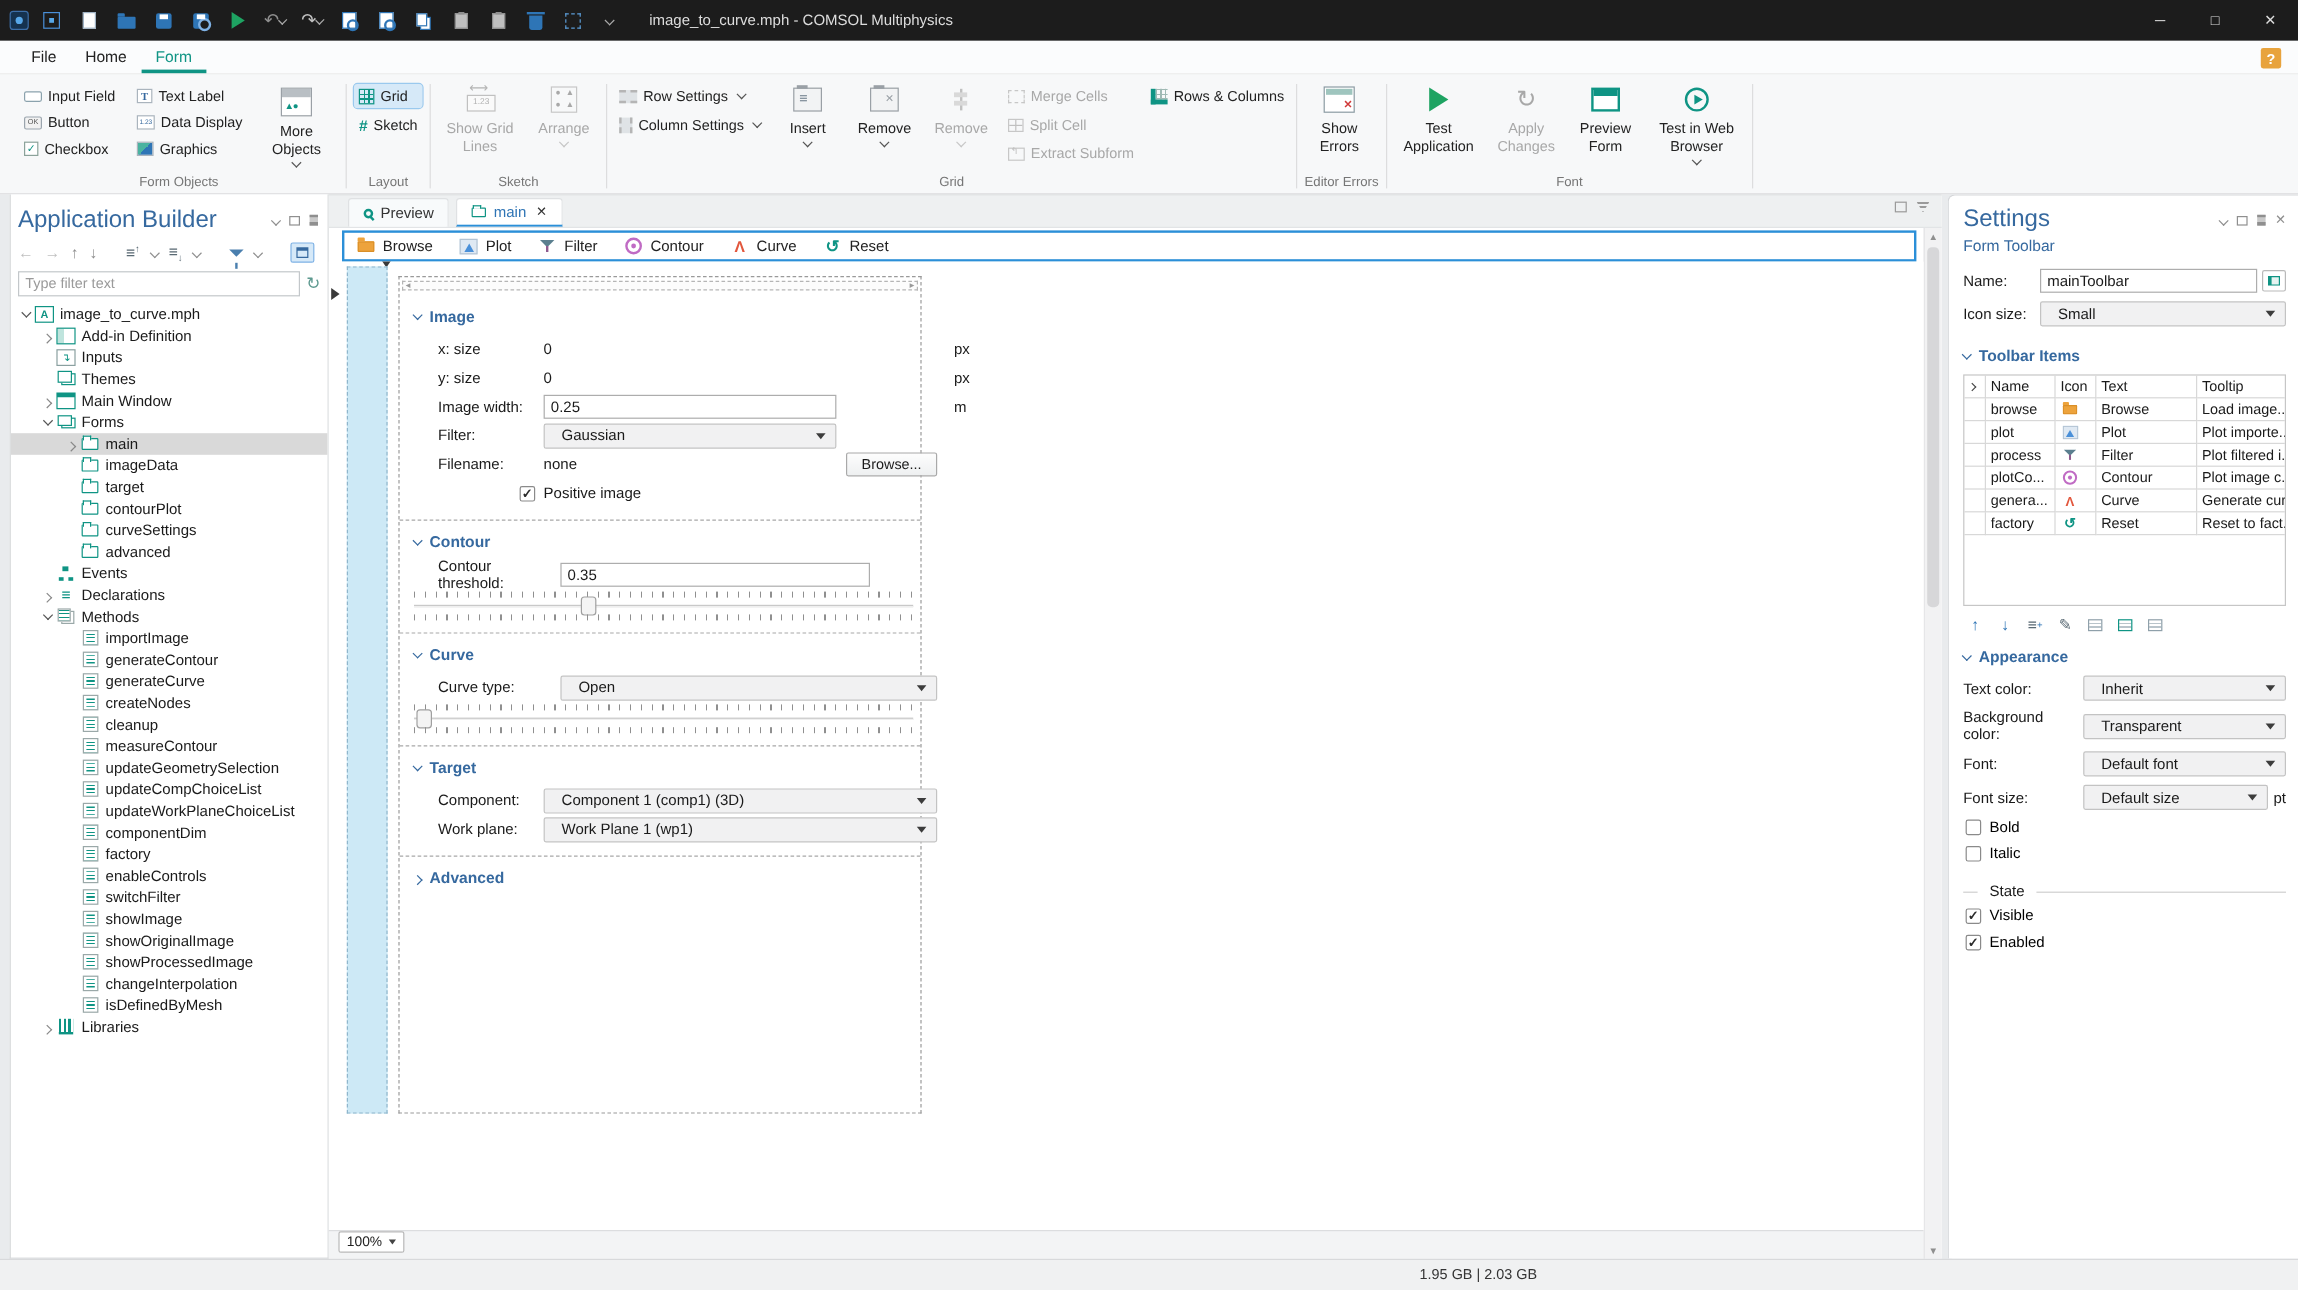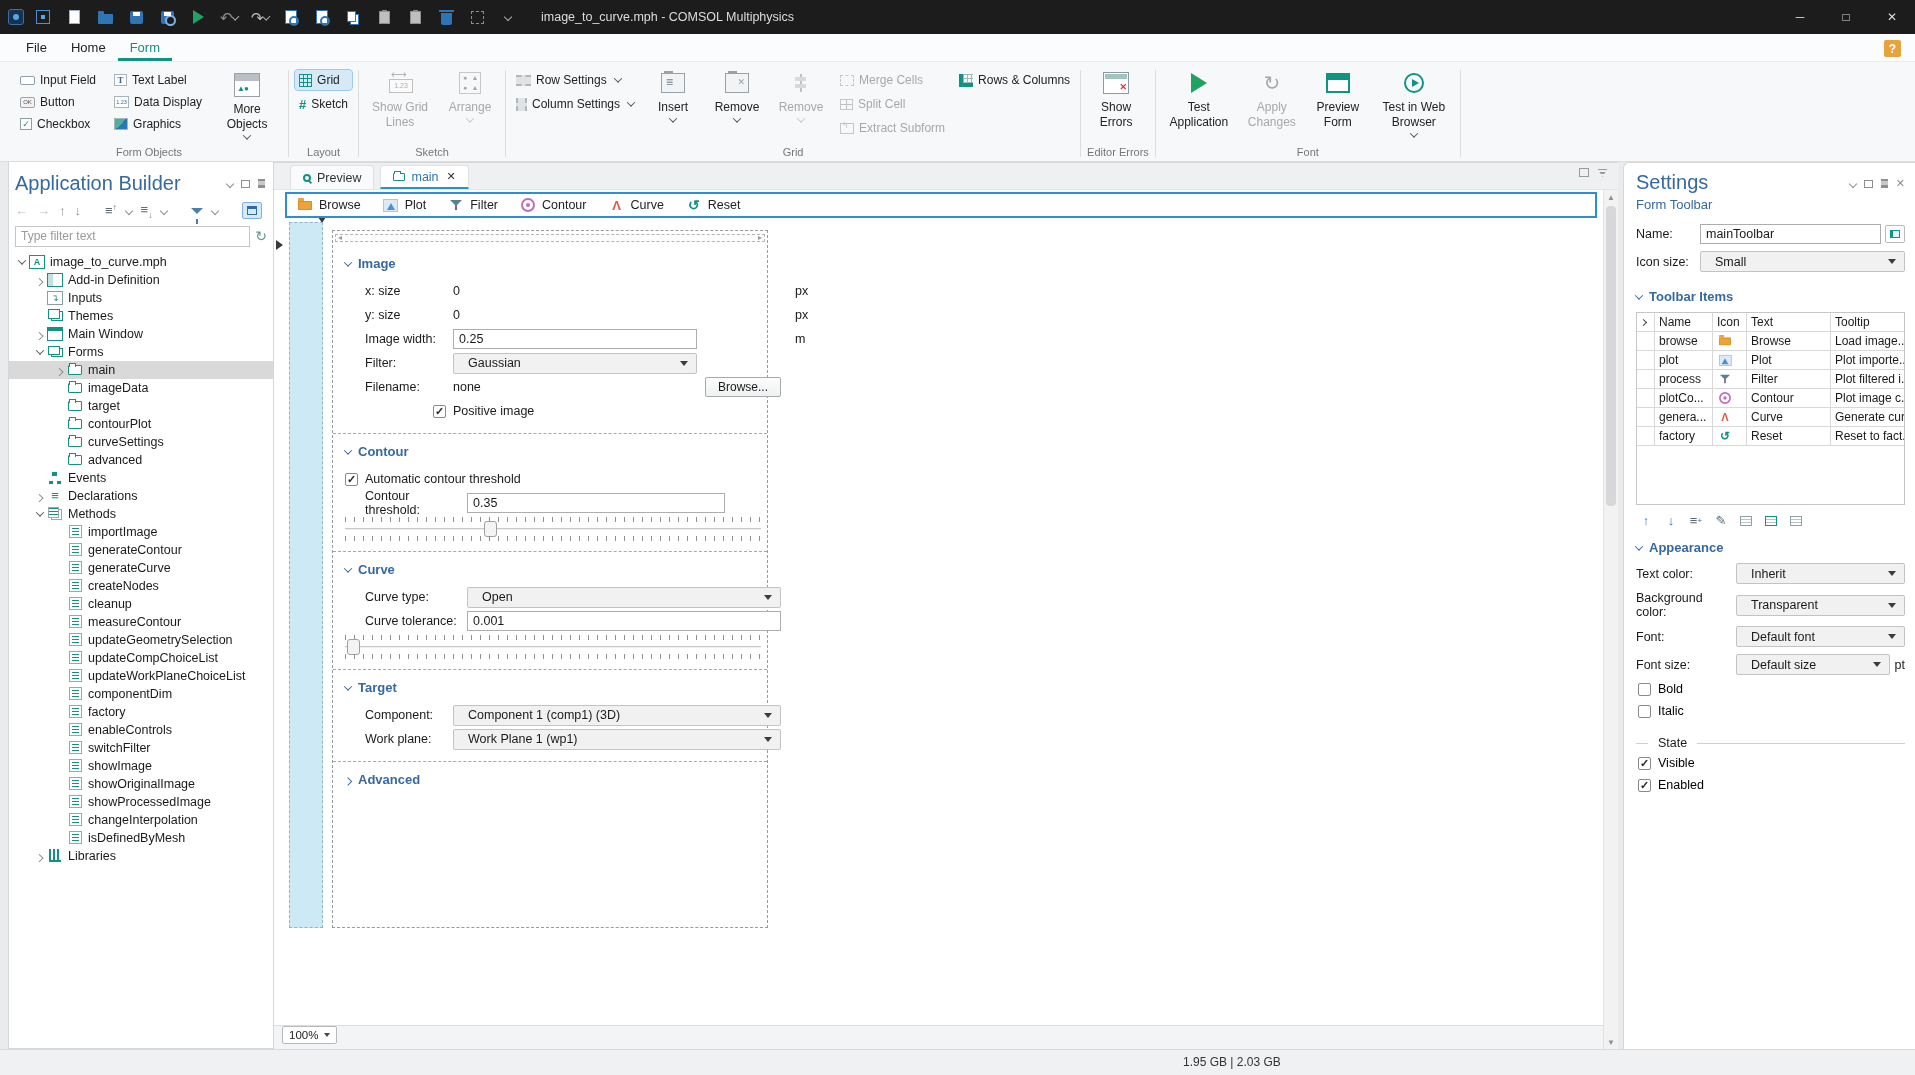--- a/index.html
+++ b/index.html
@@ -852,24 +852,20 @@
                     <span class="cb-lab">Positive image</span>
                   </div>
               </div>
 
               <div class="fsec">
                 <div class="fsec-h">
                     <span class="cvb"></span>
                     <span>Contour</span>
                   </div>
                 <div class="frow">
-                    <span class="cb" data-checked="true"></span>
-                    <span class="cb-lab">Automatic contour threshold</span>
-                  </div>
-                <div class="frow">
                     <span class="flabel" style="width:102px">Contour threshold:</span>
                     <span class="ffield" style="width:258px">
                       <input class="tin" value="0.35" style="">
                     </span>
                   </div>
                 <div class="slider">
                   <span class="ticks top"></span>
                     <span class="track"></span>
                   <span class="sthumb" data-pos="35"></span>
                   <span class="ticks bot"></span>
@@ -880,26 +876,20 @@
                 <div class="fsec-h">
                     <span class="cvb"></span>
                     <span>Curve</span>
                   </div>
                 <div class="frow">
                     <span class="flabel" style="width:102px">Curve type:</span>
                     <span class="ffield" style="width:314px">
                       <span class="dd">
                         <span>Open</span>
                       </span>
-                    </span>
-                  </div>
-                <div class="frow">
-                    <span class="flabel" style="width:102px">Curve tolerance:</span>
-                    <span class="ffield" style="width:314px">
-                      <input class="tin" value="0.001" style="">
                     </span>
                   </div>
                 <div class="slider">
                   <span class="ticks top"></span>
                     <span class="track"></span>
                   <span class="sthumb" data-pos="2"></span>
                   <span class="ticks bot"></span>
                 </div>
               </div>
 

